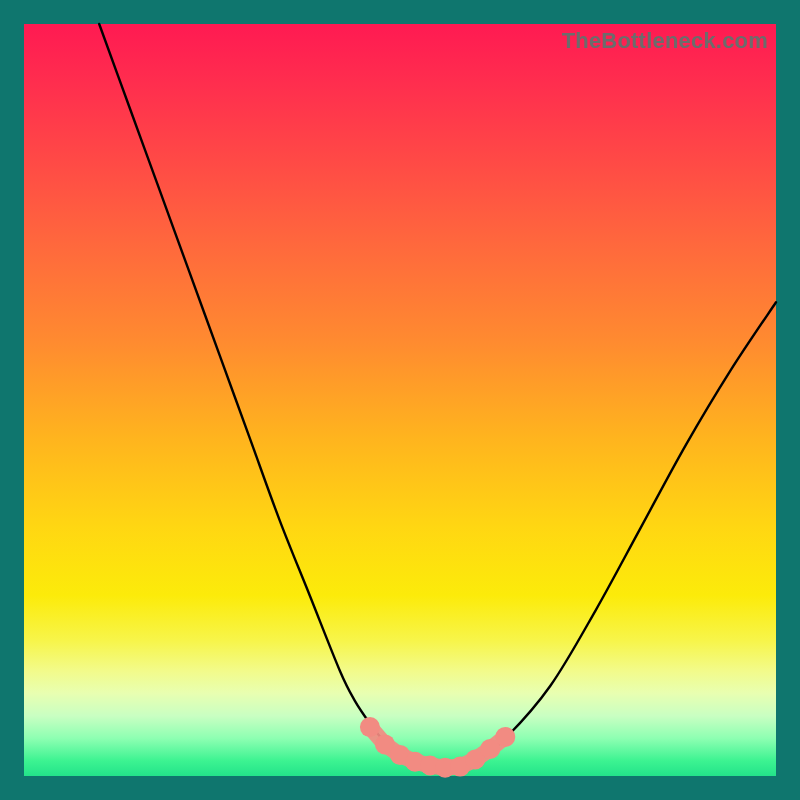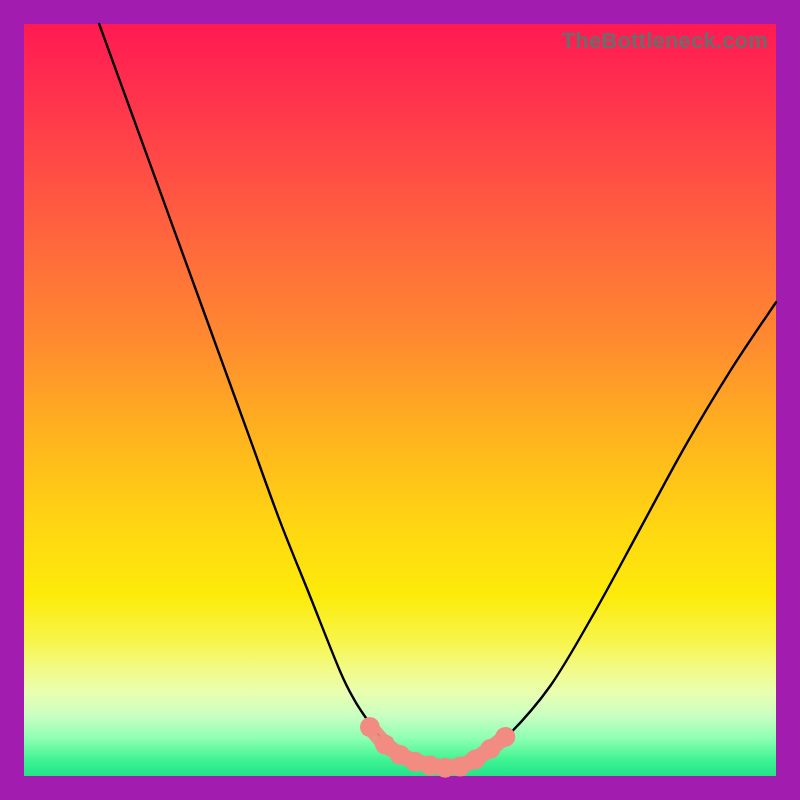--- a/index.html
+++ b/index.html
@@ -1,21 +1,21 @@
 <!DOCTYPE html>
 <html><head>
 <meta charset="utf-8">
 <style>
   * { margin: 0; padding: 0; box-sizing: border-box; }
   html, body { width: 800px; height: 800px; overflow: hidden; background: #000; }
   .frame {
     position: relative;
     width: 800px;
     height: 800px;
-    background: #a21caf;
+    background: #0f766e;
   }
   .plot {
     position: absolute;
     left: 24px;
     top: 24px;
     width: 752px;
     height: 752px;
     background: linear-gradient(to bottom,
       #ff1a52 0%,
       #ff2e4e 8%,

